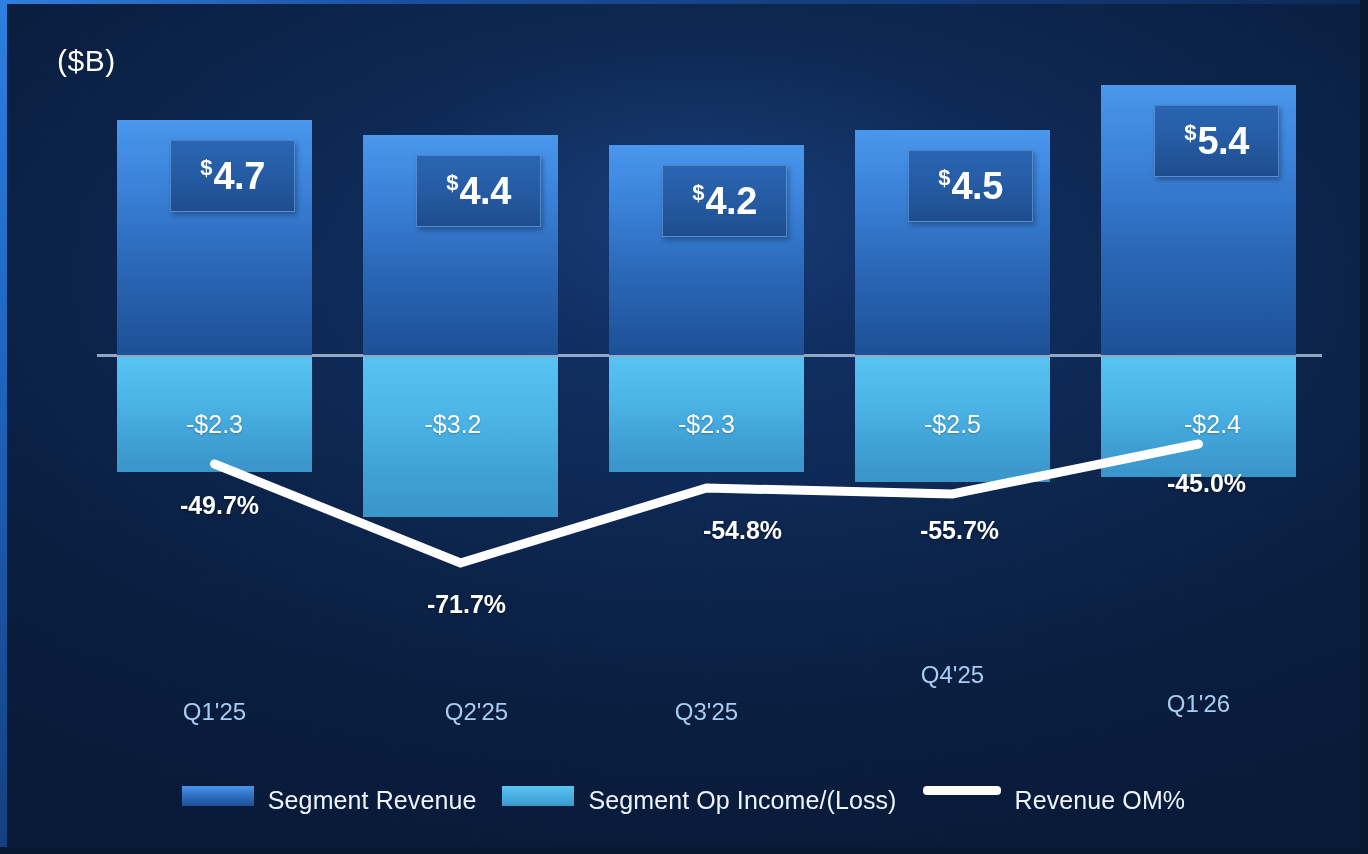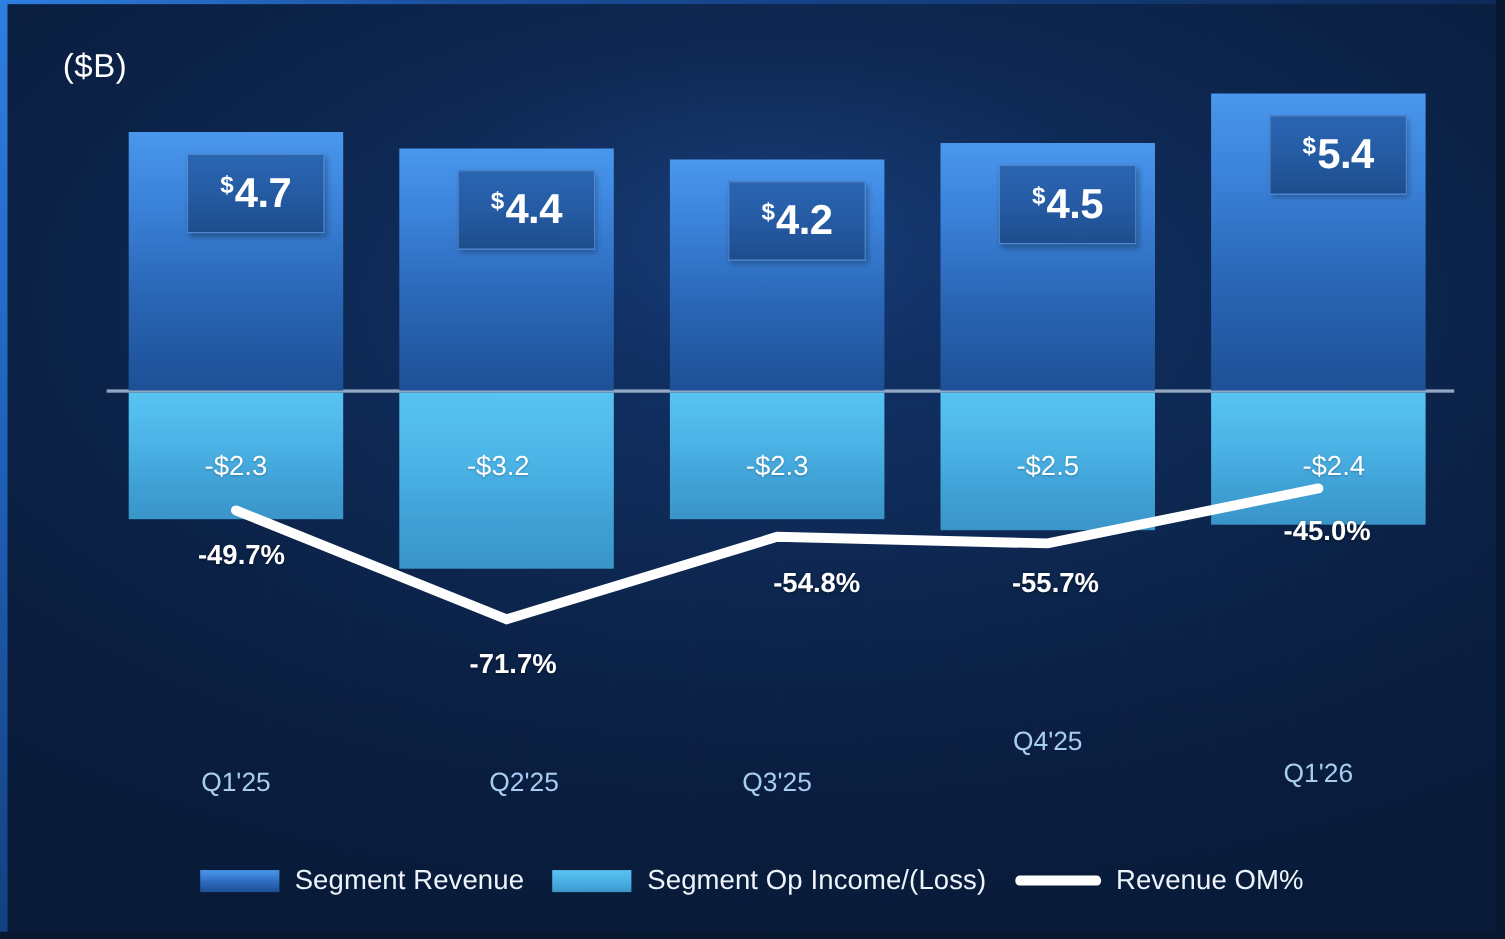--- a/index.html
+++ b/index.html
@@ -165,21 +165,20 @@
     position: absolute;
     left: 0; top: 782px;
     width: 1353px;
     display: flex;
     align-items: center;
     justify-content: center;
     gap: 16px;
   }
   .legend-item {
     display: flex;
-    align-items: center;
     gap: 14px;
   }
   .legend-item + .legend-item { margin-left: 10px; }
   .swatch-rev {
     width: 72px; height: 20px;
     background: linear-gradient(180deg,#4a97ee 0%, #2a67b7 60%, #1d5096 100%);
   }
   .swatch-loss {
     width: 72px; height: 20px;
     background: linear-gradient(180deg,#58c4f2 0%, #43a8dc 70%, #3a95c9 100%);

